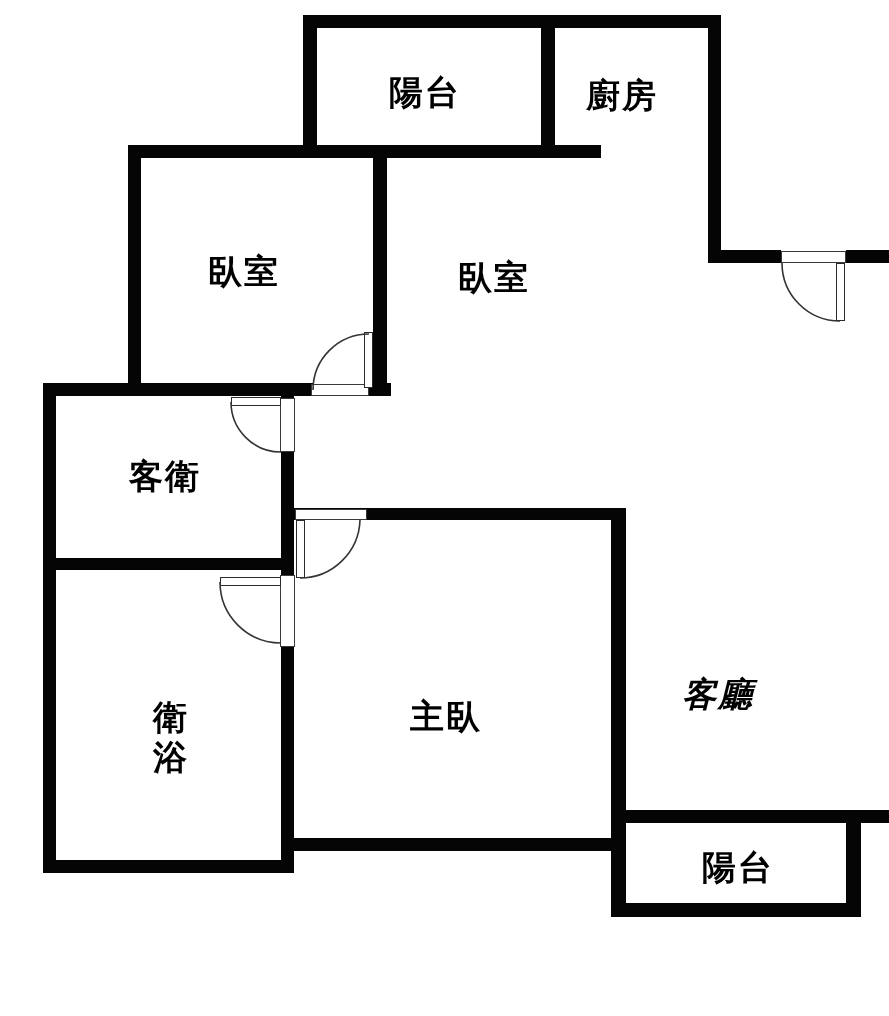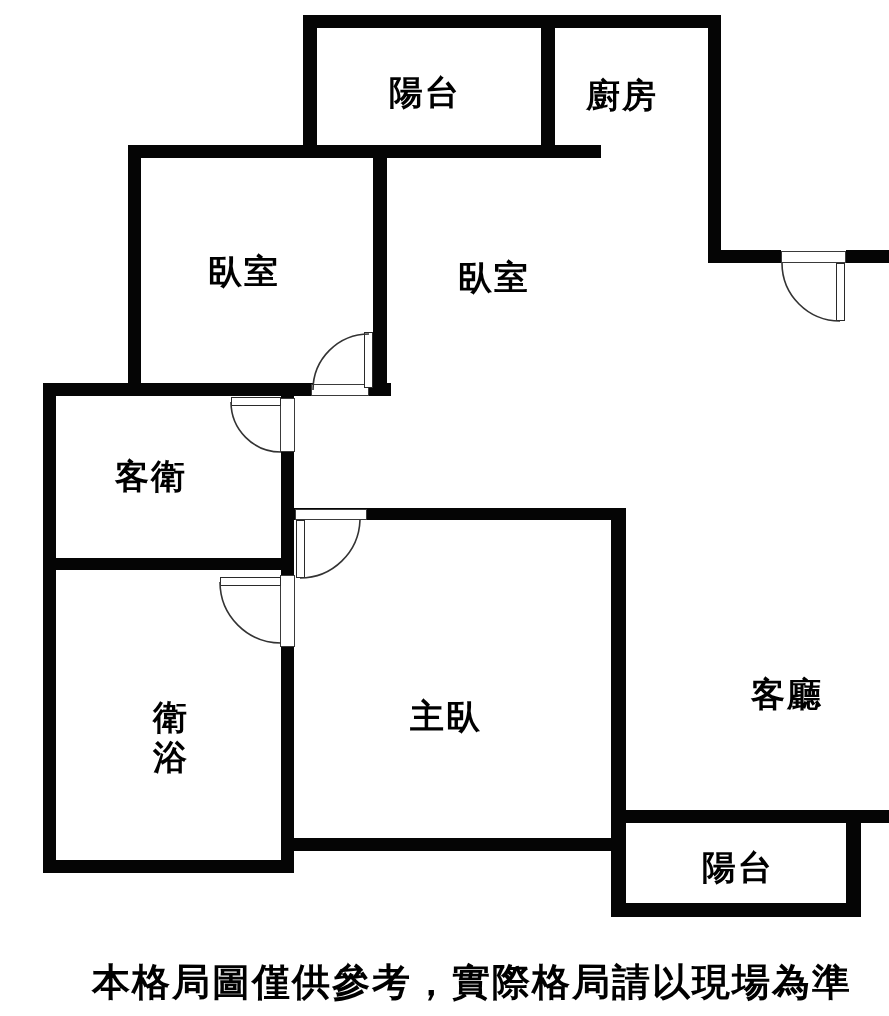--- a/index.html
+++ b/index.html
@@ -60,24 +60,23 @@
     <path d="M 203 402 A 50 50 0 0 0 253 452" fill="none" stroke="#333" stroke-width="1.6"></path>
     <path d="M 192 582 A 61 61 0 0 0 253 643" fill="none" stroke="#333" stroke-width="1.6"></path>
     <path d="M 272 578 A 60 60 0 0 0 332 520" fill="none" stroke="#333" stroke-width="1.6"></path>
     <path d="M 754 263 A 58 58 0 0 0 812 321" fill="none" stroke="#333" stroke-width="1.6"></path>
   </svg>
 
   <div class="room-label" style="left:397px;top:93px;">陽台</div>
   <div class="room-label" style="left:594px;top:96px;font-family:Liberation Mono, monospace;">廚房</div>
   <div class="room-label" style="left:216px;top:272px;">臥室</div>
   <div class="room-label" style="left:466px;top:278px;">臥室</div>
-  <div class="room-label" style="left:123px;top:477px;">客衛</div>
+  <div class="room-label" style="left:137px;top:477px;">客衛</div>
   <div class="room-label two-line" style="left:142px;top:737px;">
     <div>衛</div>
     <div>浴</div>
   </div>
   <div class="room-label" style="left:418px;top:717px;">主臥</div>
-  <div class="room-label" style="left:759px;top:695px;">客廳</div>
+  <div class="room-label" style="left:690px;top:695px;font-style:italic;">客廳</div>
   <div class="room-label" style="left:710px;top:868px;">陽台</div>
 
-  <div class="disclaimer" style="left:444px;top:982px;">本格局圖僅供參考，實際格局請以現場為準</div>
 
 </div>
 
 </body></html>

